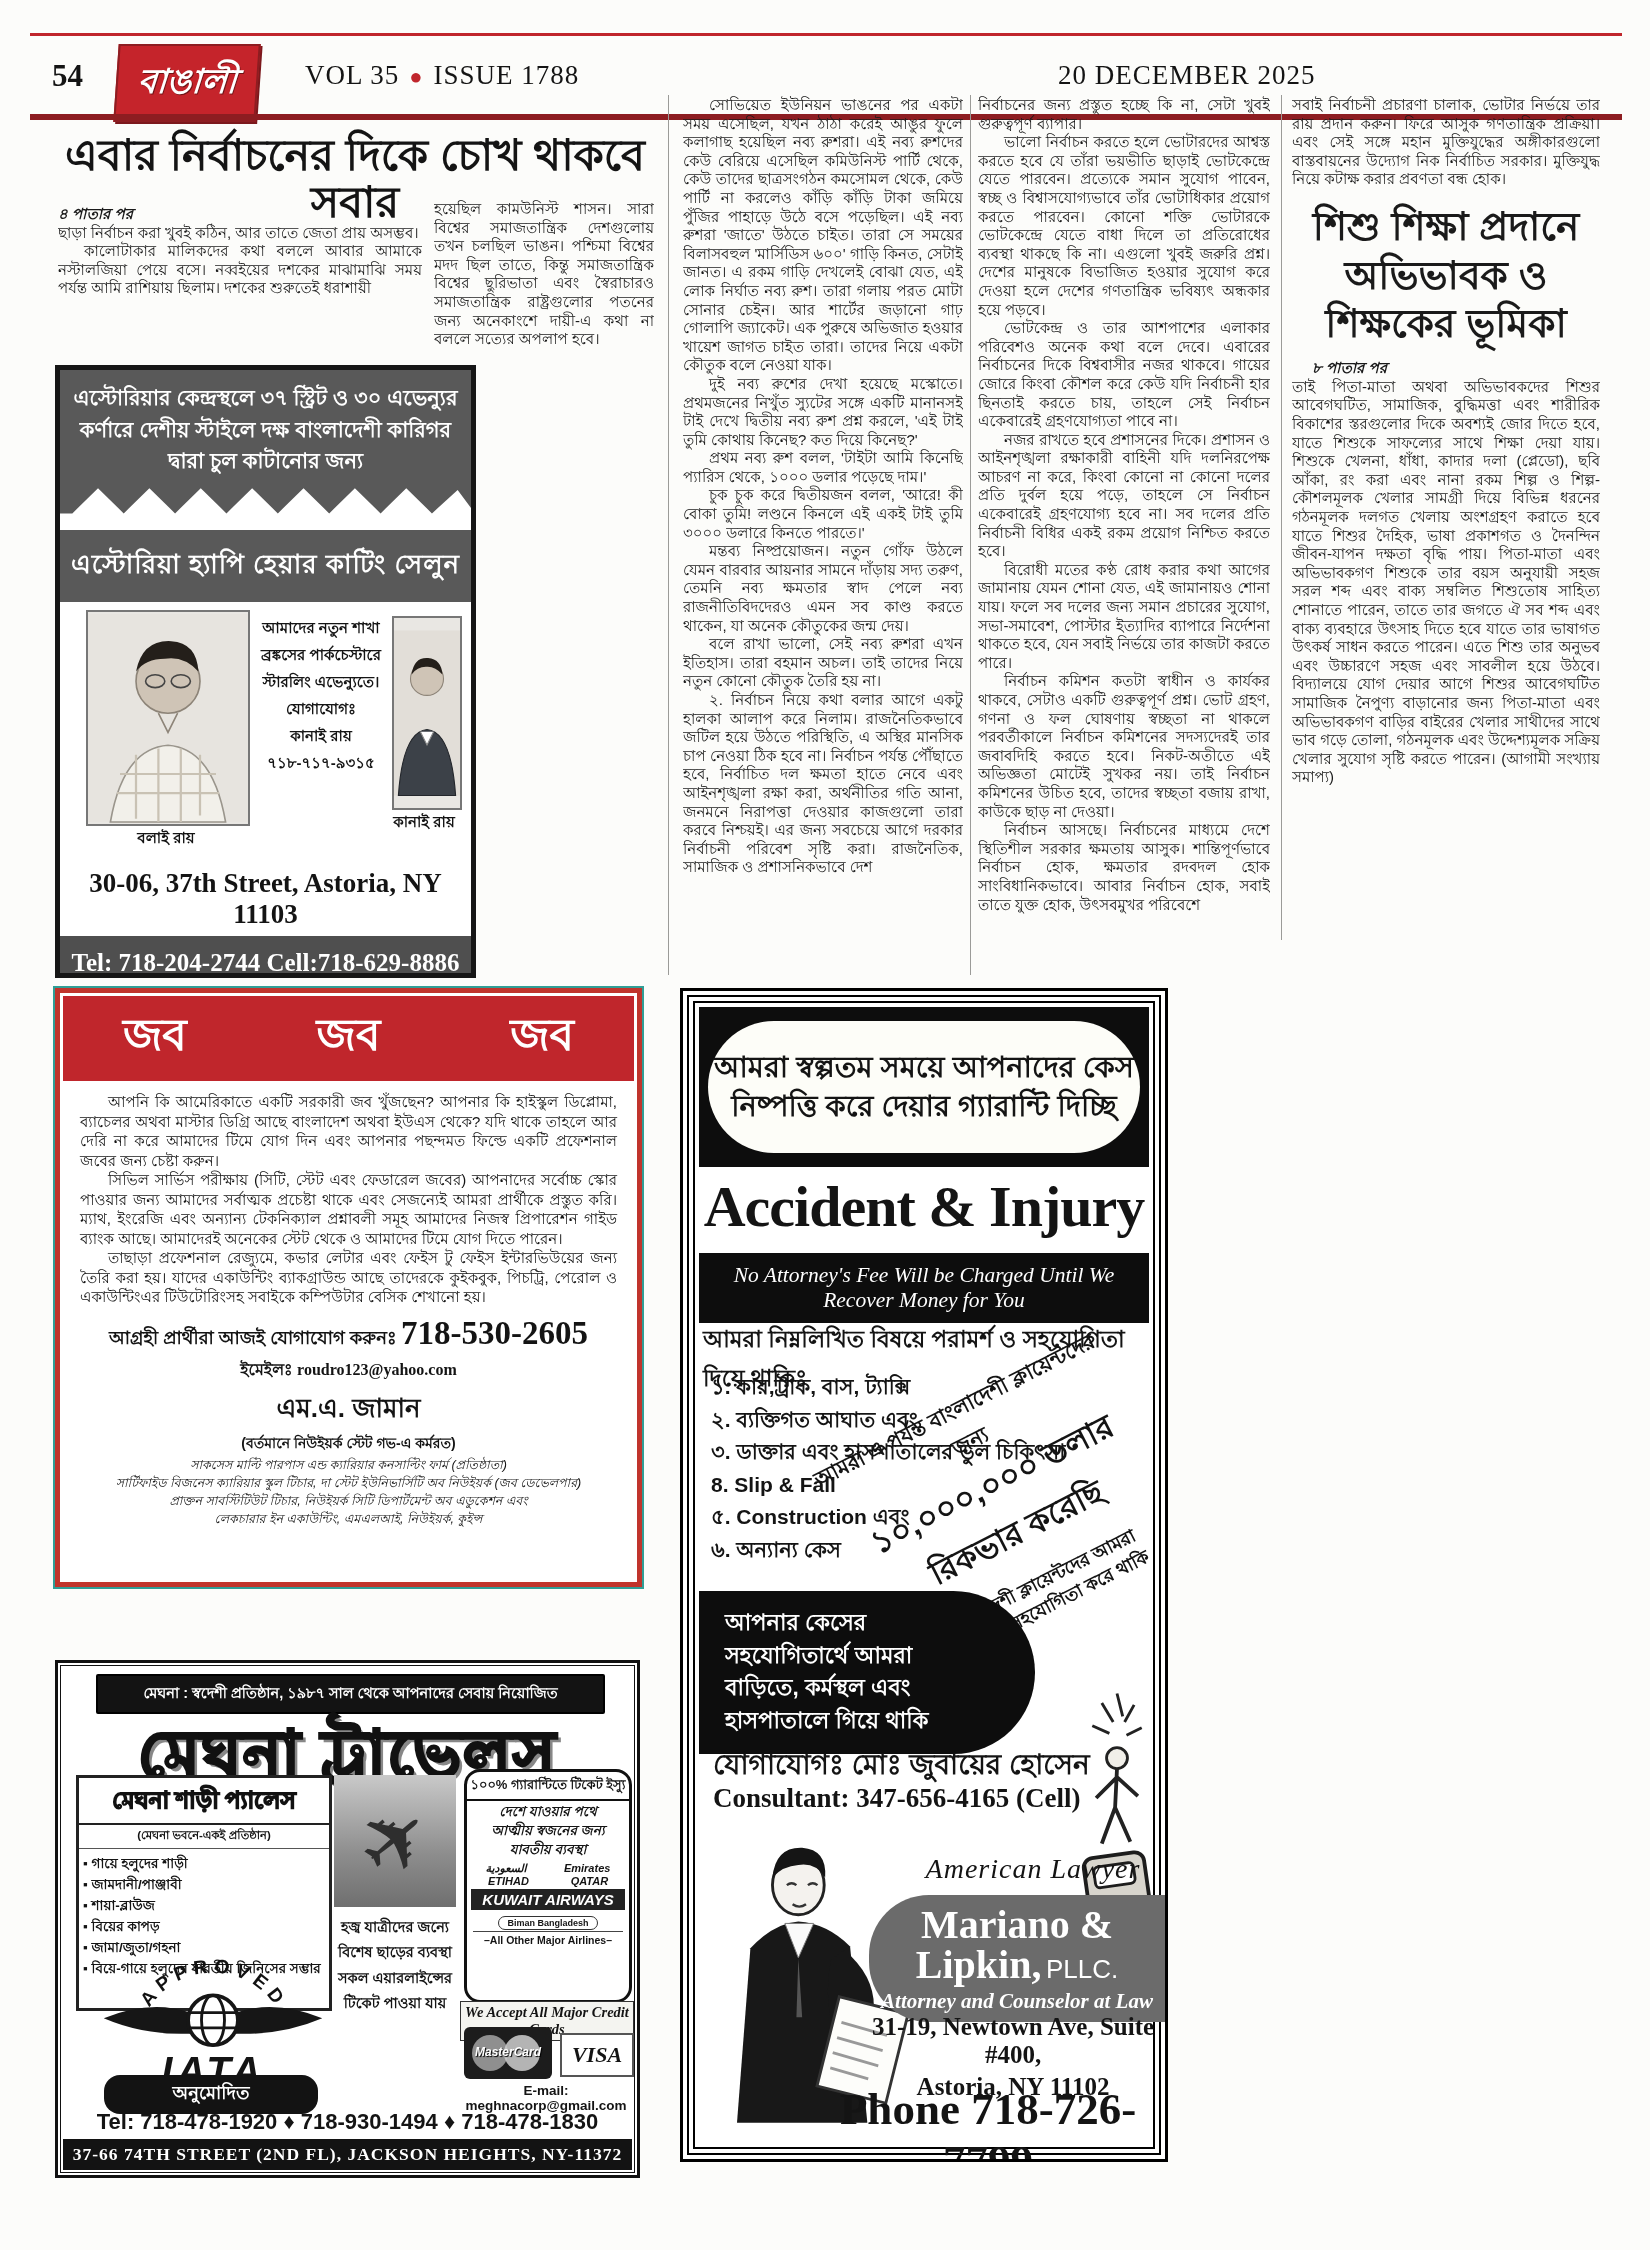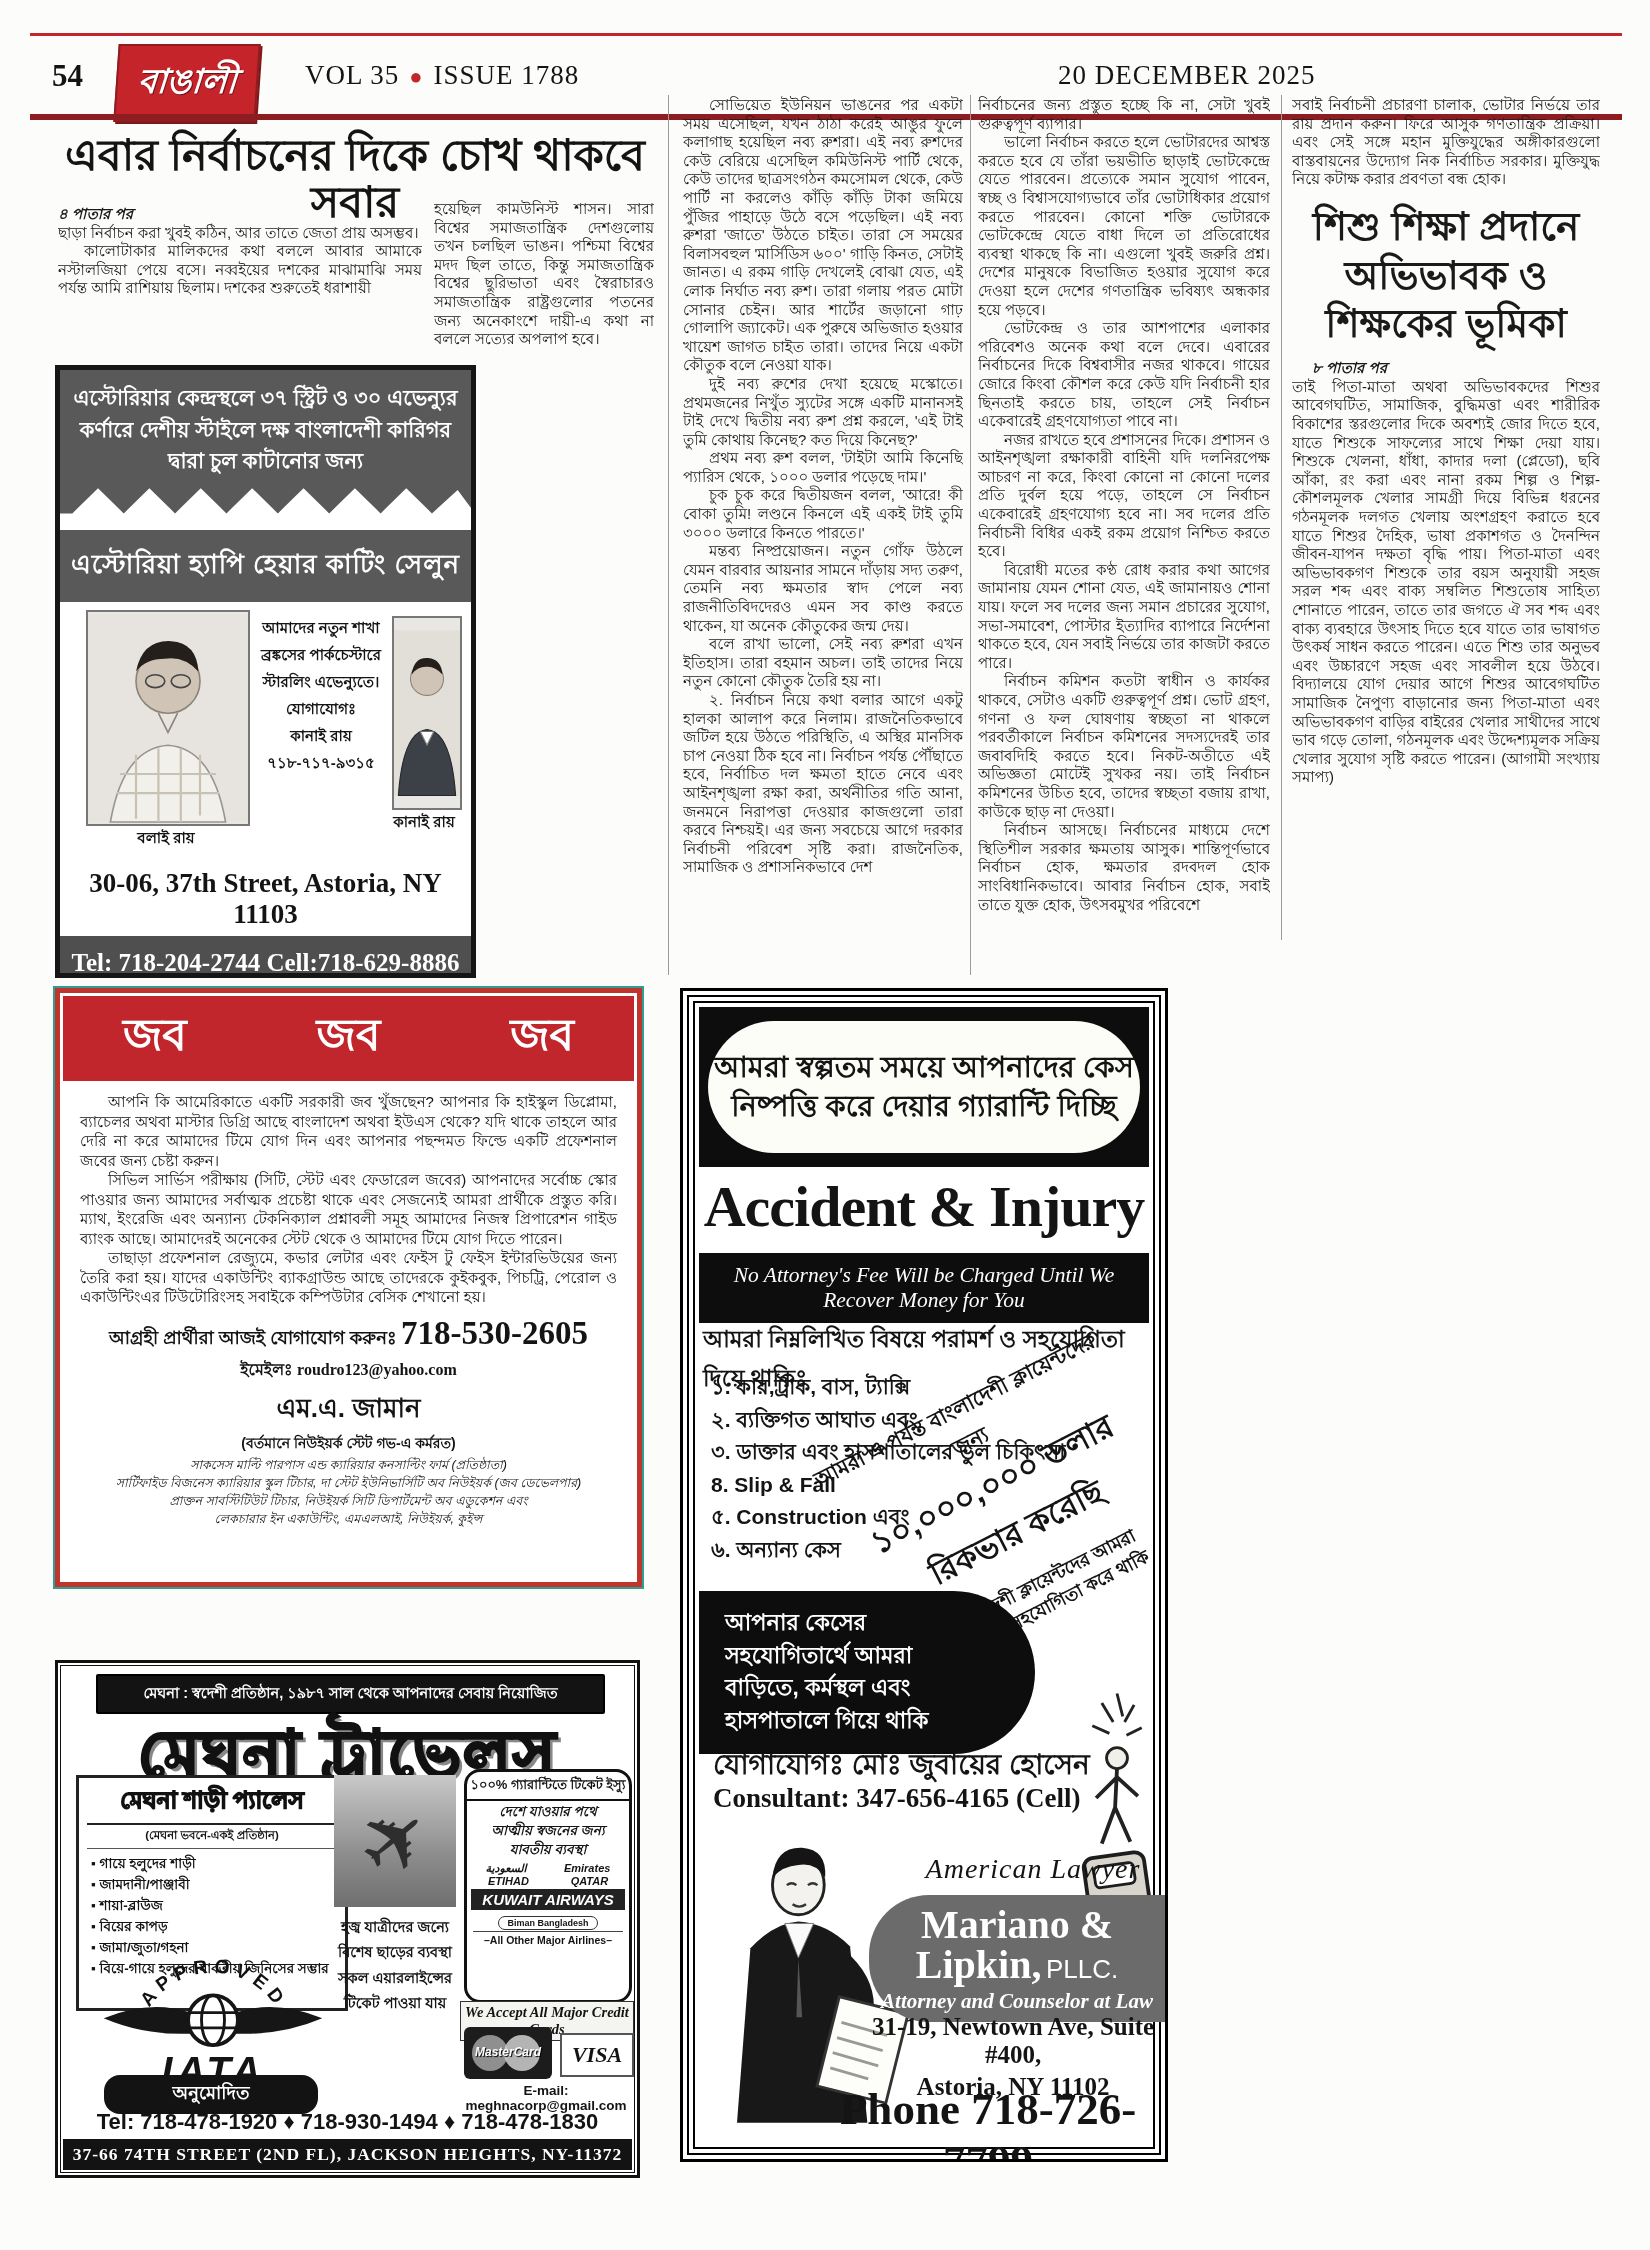--- a/index.html
+++ b/index.html
@@ -68,21 +68,21 @@
   .job-creds p{margin:0;text-indent:0;}
 
   
   .meghna{position:absolute;left:55px;top:1660px;width:579px;height:512px;border:3px solid #111;
           box-shadow:inset 0 0 0 2px #fff,inset 0 0 0 3px #111;background:#fff;overflow:hidden;}
   .meg-tag{position:absolute;left:38px;top:11px;width:505px;background:#131313;color:#fff;
            border-radius:2px;text-align:center;font-size:14.5px;font-weight:bold;padding:6px 0;border:2px solid #000;}
   .meg-title{position:absolute;left:0;top:42px;width:100%;text-align:center;font-size:64px;font-weight:bold;
              color:#fff;-webkit-text-stroke:3px #111;text-shadow:4px 4px 0 #888;letter-spacing:2px;}
   .saree-box{position:absolute;left:18px;top:112px;width:250px;height:222px;border:3px solid #222;
-             background:#fff;padding:4px 8px;}
+             background:#fff;padding:4px 0;}
   .saree-title{font-size:23px;font-weight:bold;text-align:center;color:#fff;-webkit-text-stroke:1.5px #111;
                border-bottom:2px solid #222;padding-bottom:2px;}
   .saree-sub{font-size:11.5px;font-weight:bold;text-align:center;border-bottom:1px solid #555;padding:2px 0;}
   .saree-box ul{margin:5px 0 0 0;padding:0 0 0 4px;list-style:none;}
   .saree-box li{font-size:13.5px;font-weight:bold;line-height:1.55;}
   .saree-box li:before{content:"▪ ";}
   .plane-pic{position:absolute;left:276px;top:112px;width:122px;height:132px;
              background:linear-gradient(#c9c9c9,#8d8d8d 60%,#6f6f6f);display:flex;align-items:center;justify-content:center;}
   .plane-pic span{font-size:84px;color:#2e2e2e;transform:rotate(-40deg);}
   .plane-notes{position:absolute;left:270px;top:252px;width:134px;text-align:center;

